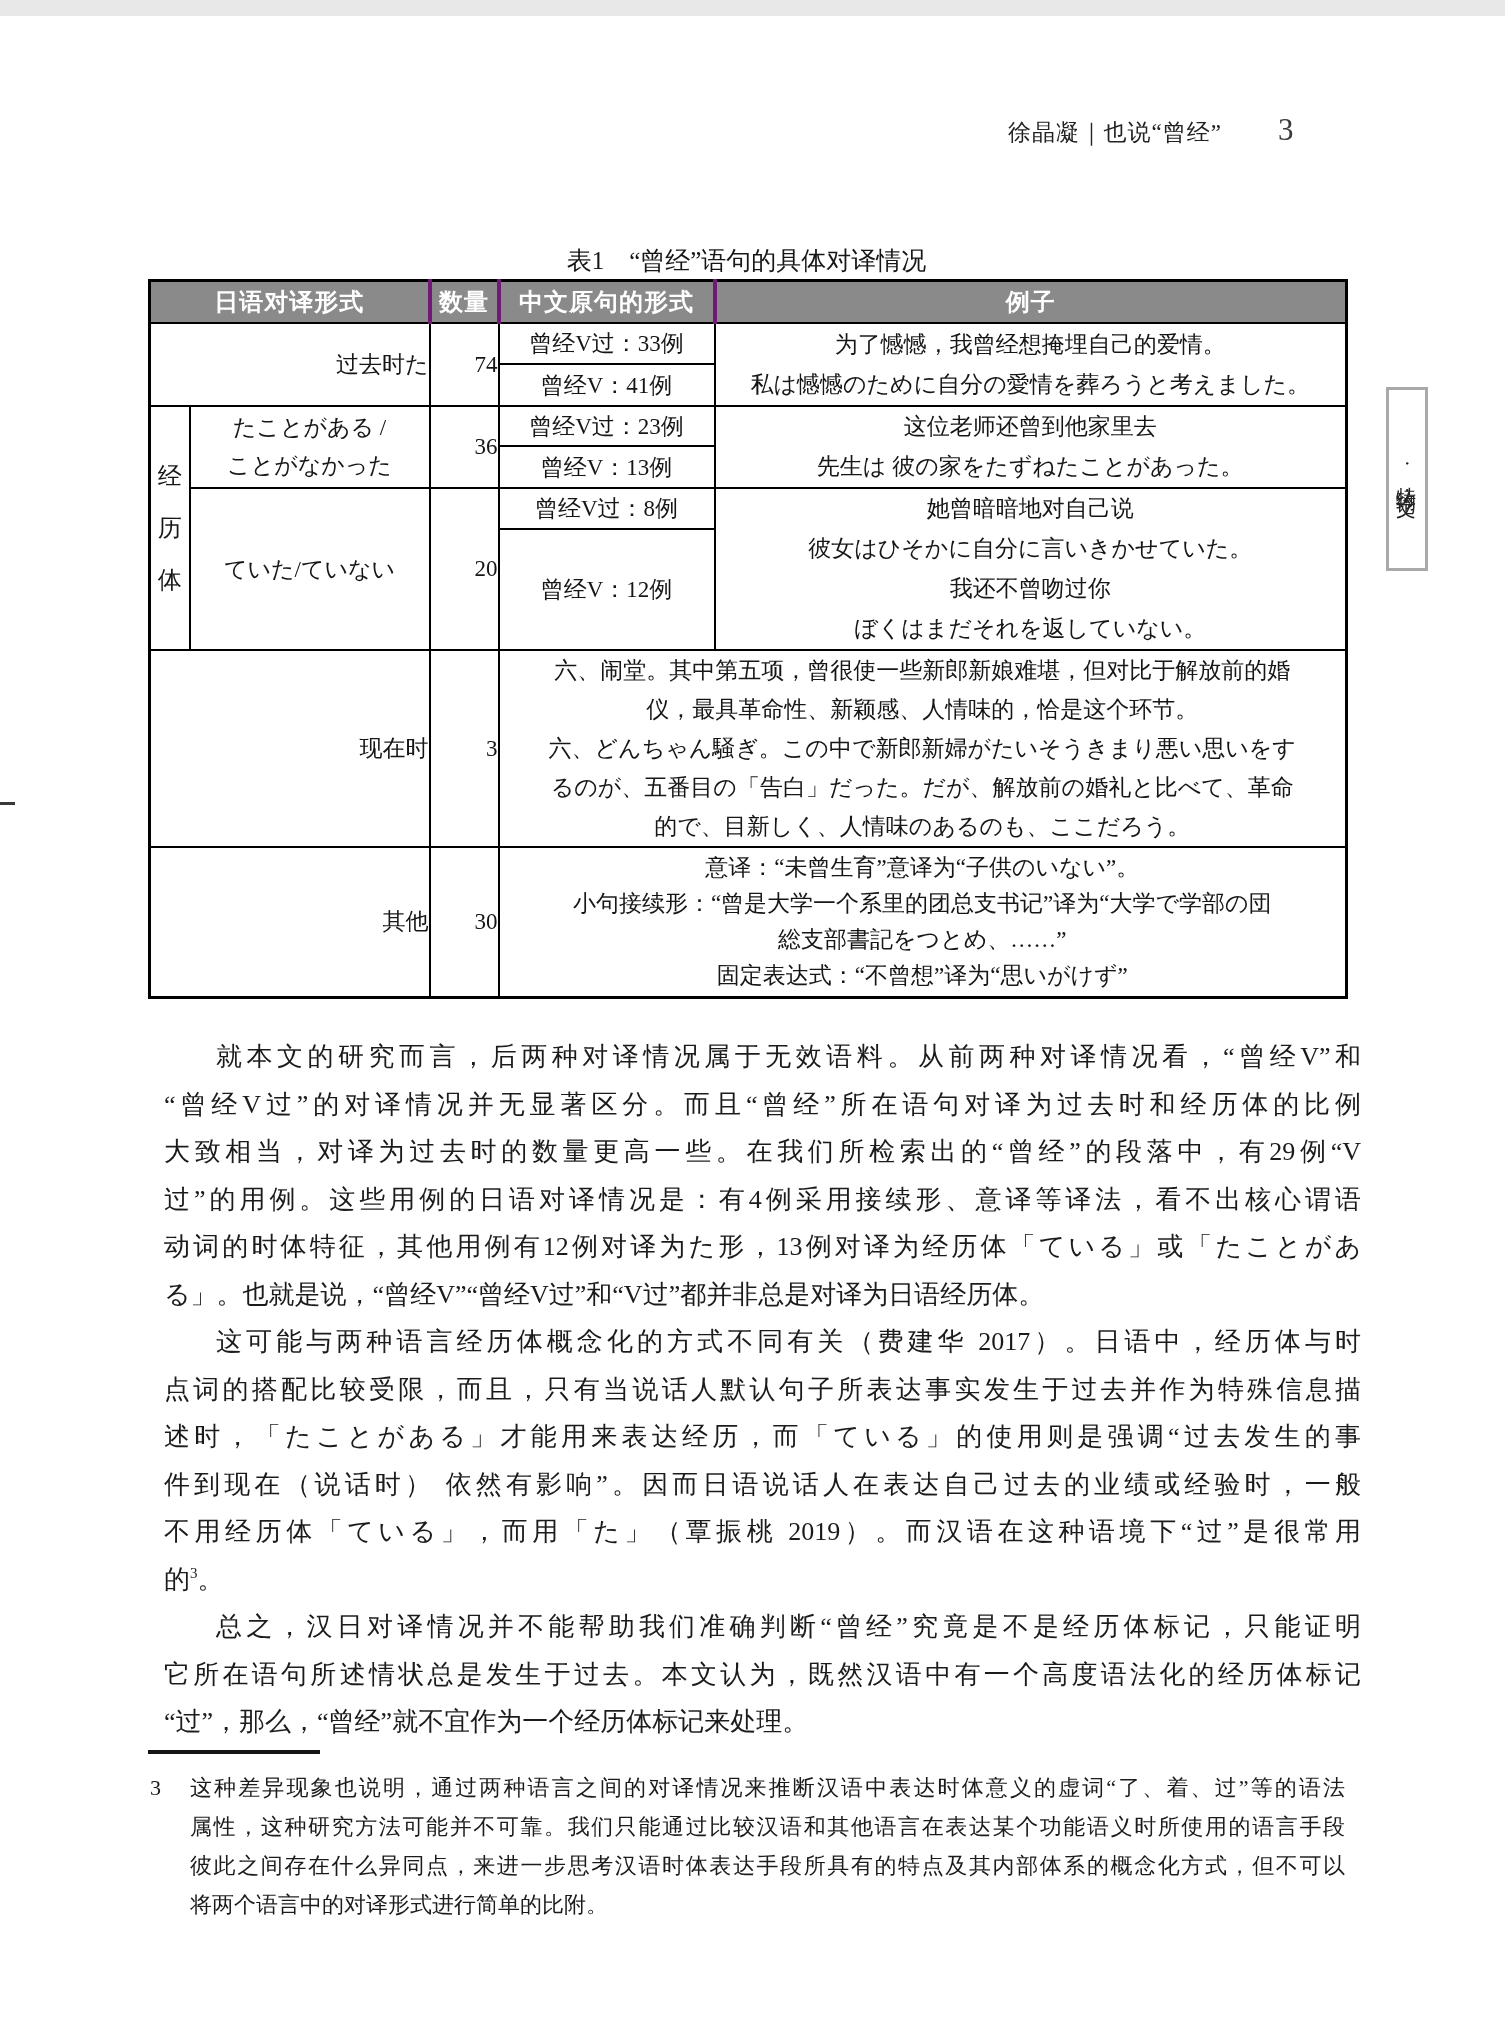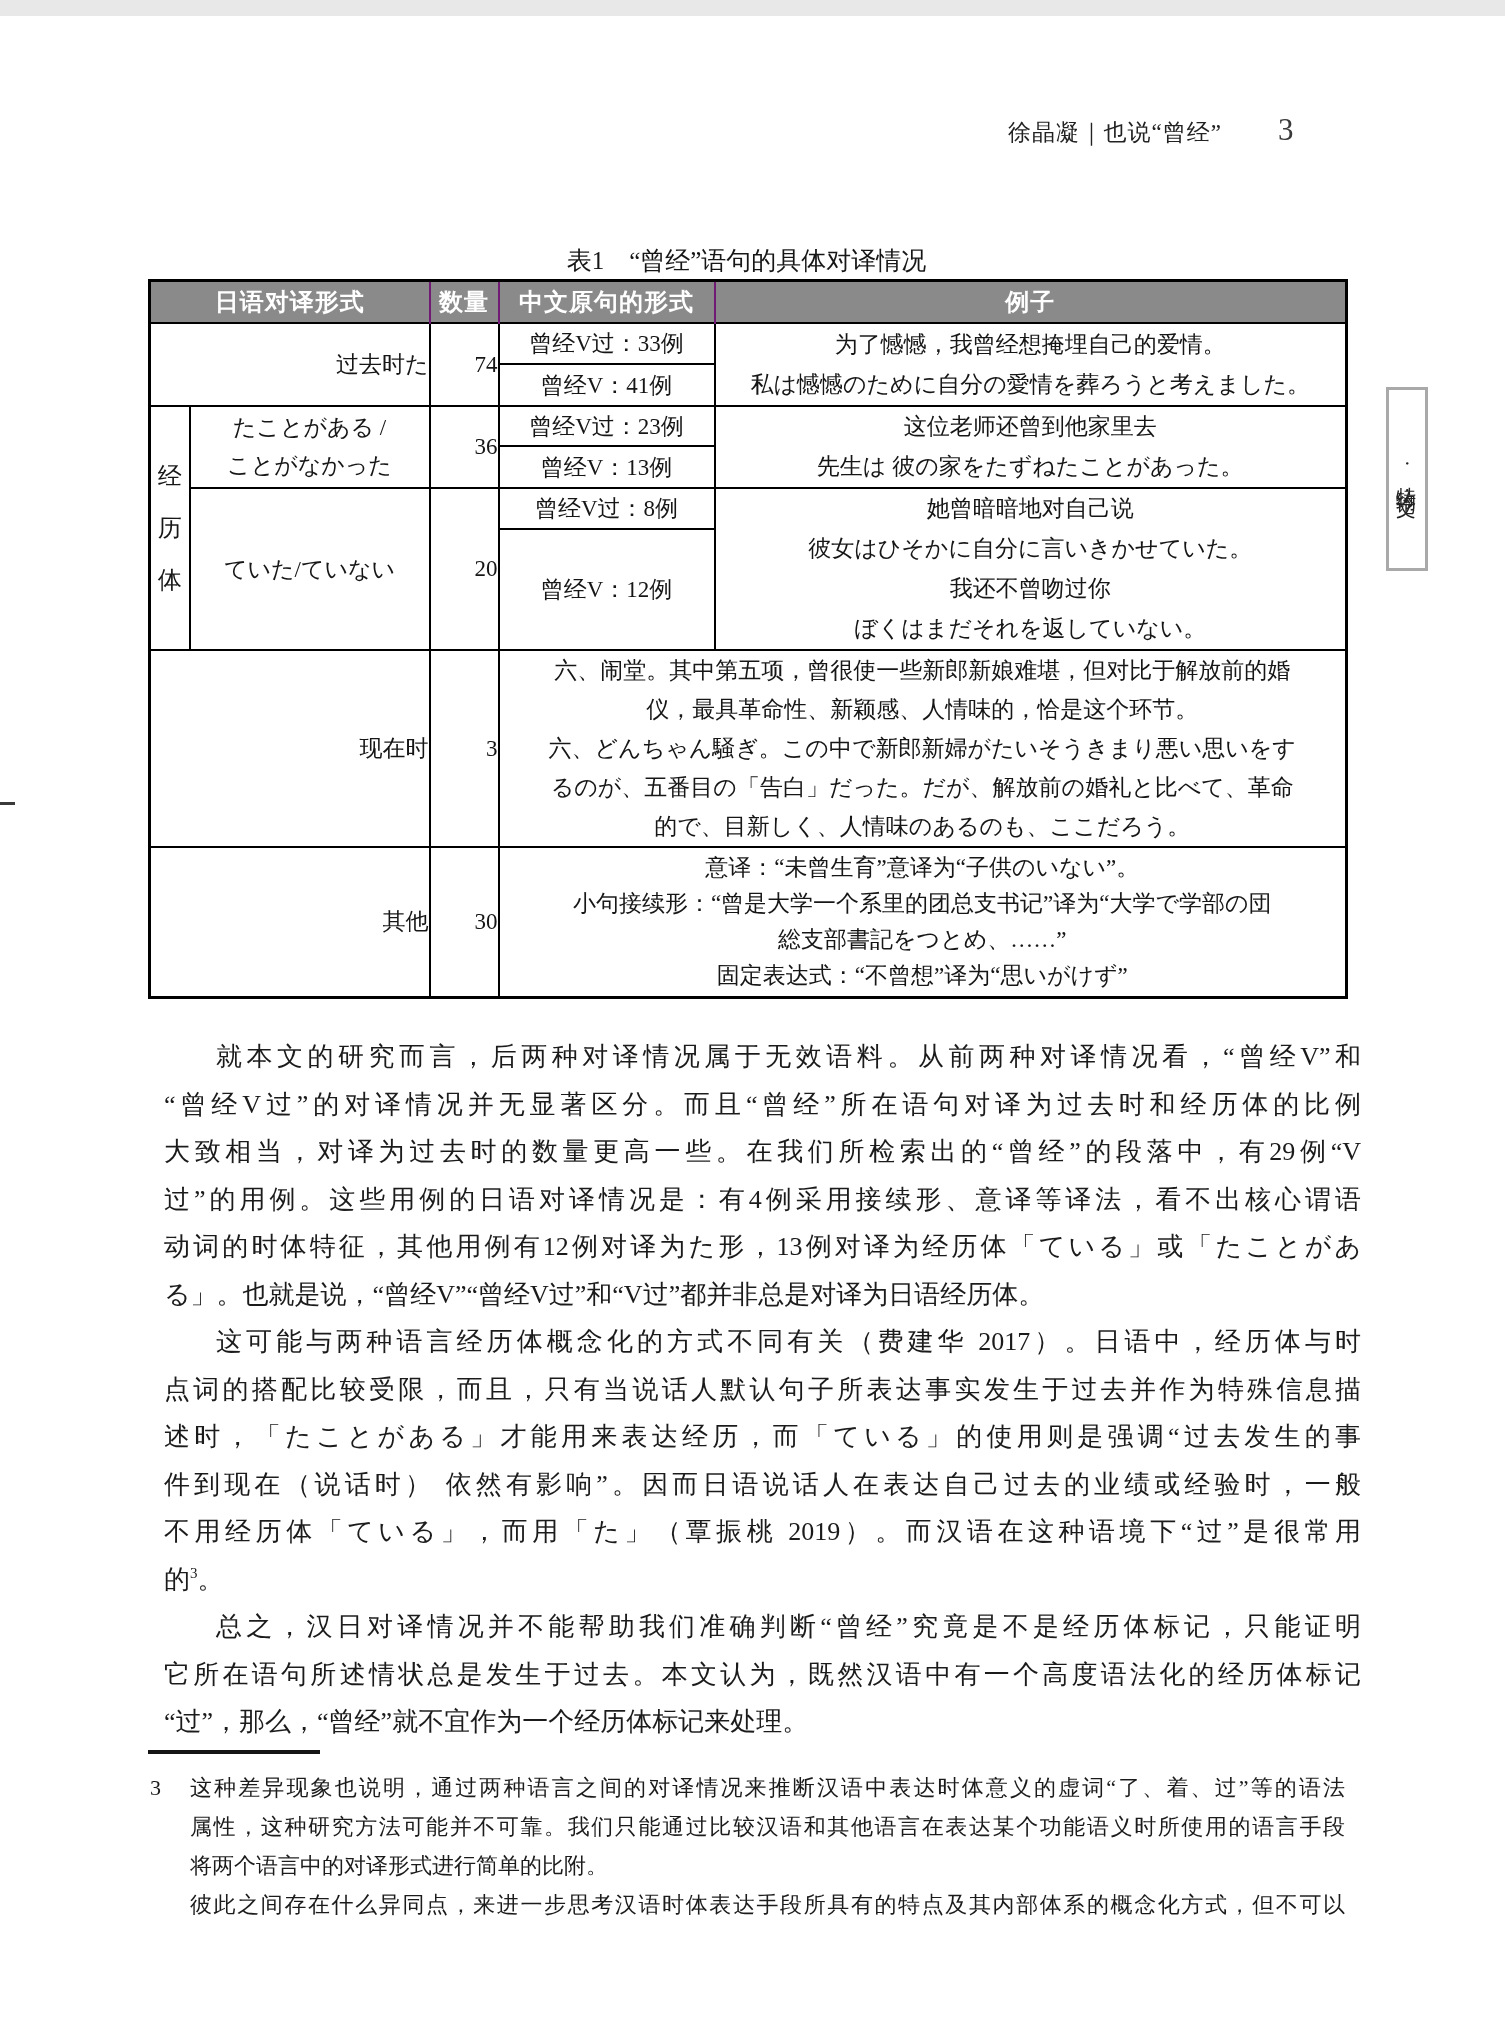--- a/index.html
+++ b/index.html
@@ -24,21 +24,21 @@
   .caption{position:absolute; left:148px; top:228px; width:1197px; text-align:center; font-size:25px; color:#161616;}
   
   table.cmp{
     position:absolute; left:148px; top:263px; width:1197px;
     border-collapse:collapse; table-layout:fixed; font-size:23px;
     border:3px solid #000;
   }
   table.cmp th{
     background:#8a8a8a; color:#fff; font-weight:bold; font-size:24px;
     height:40px; padding:0; letter-spacing:1px;
-    border-left:2px solid #fff; border-right:2px solid #701a75; border-top:none; border-bottom:none;
+    border-left:2px solid #fff; border-right:4px solid #701a75; border-top:none; border-bottom:none;
   }
   table.cmp th:first-child{border-left:none}
   table.cmp th:last-child{border-right:none}
   table.cmp td{border:2px solid #000; vertical-align:middle; padding:0; color:#161616;}
   td.c{text-align:right;}
   td.l{text-align:center; padding:3px 10px;}
   td.ex div{line-height:40px; white-space:nowrap;}
   tr.r4 td.ex div{line-height:39px;}
   tr.r5 td.ex div{line-height:36px;}
   td.forms div{line-height:38px;}
@@ -185,18 +185,18 @@
     <div class="line short">“过”，那么，“曾经”就不宜作为一个经历体标记来处理。</div>
   </div>
 
   <div class="fn-rule"></div>
 
   <div class="footnote">
     <div class="fn-body">
       <span class="fn-num">3</span>
       <div class="fn-line">这种差异现象也说明，通过两种语言之间的对译情况来推断汉语中表达时体意义的虚词“了、着、过”等的语法</div>
       <div class="fn-line">属性，这种研究方法可能并不可靠。我们只能通过比较汉语和其他语言在表达某个功能语义时所使用的语言手段</div>
+      <div class="fn-line">彼此之间存在什么异同点，来进一步思考汉语时体表达手段所具有的特点及其内部体系的概念化方式，但不可以</div>
       <div class="fn-line short">将两个语言中的对译形式进行简单的比附。</div>
-      <div class="fn-line">彼此之间存在什么异同点，来进一步思考汉语时体表达手段所具有的特点及其内部体系的概念化方式，但不可以</div>
     </div>
   </div>
 
 </div>
 
 </body></html>

